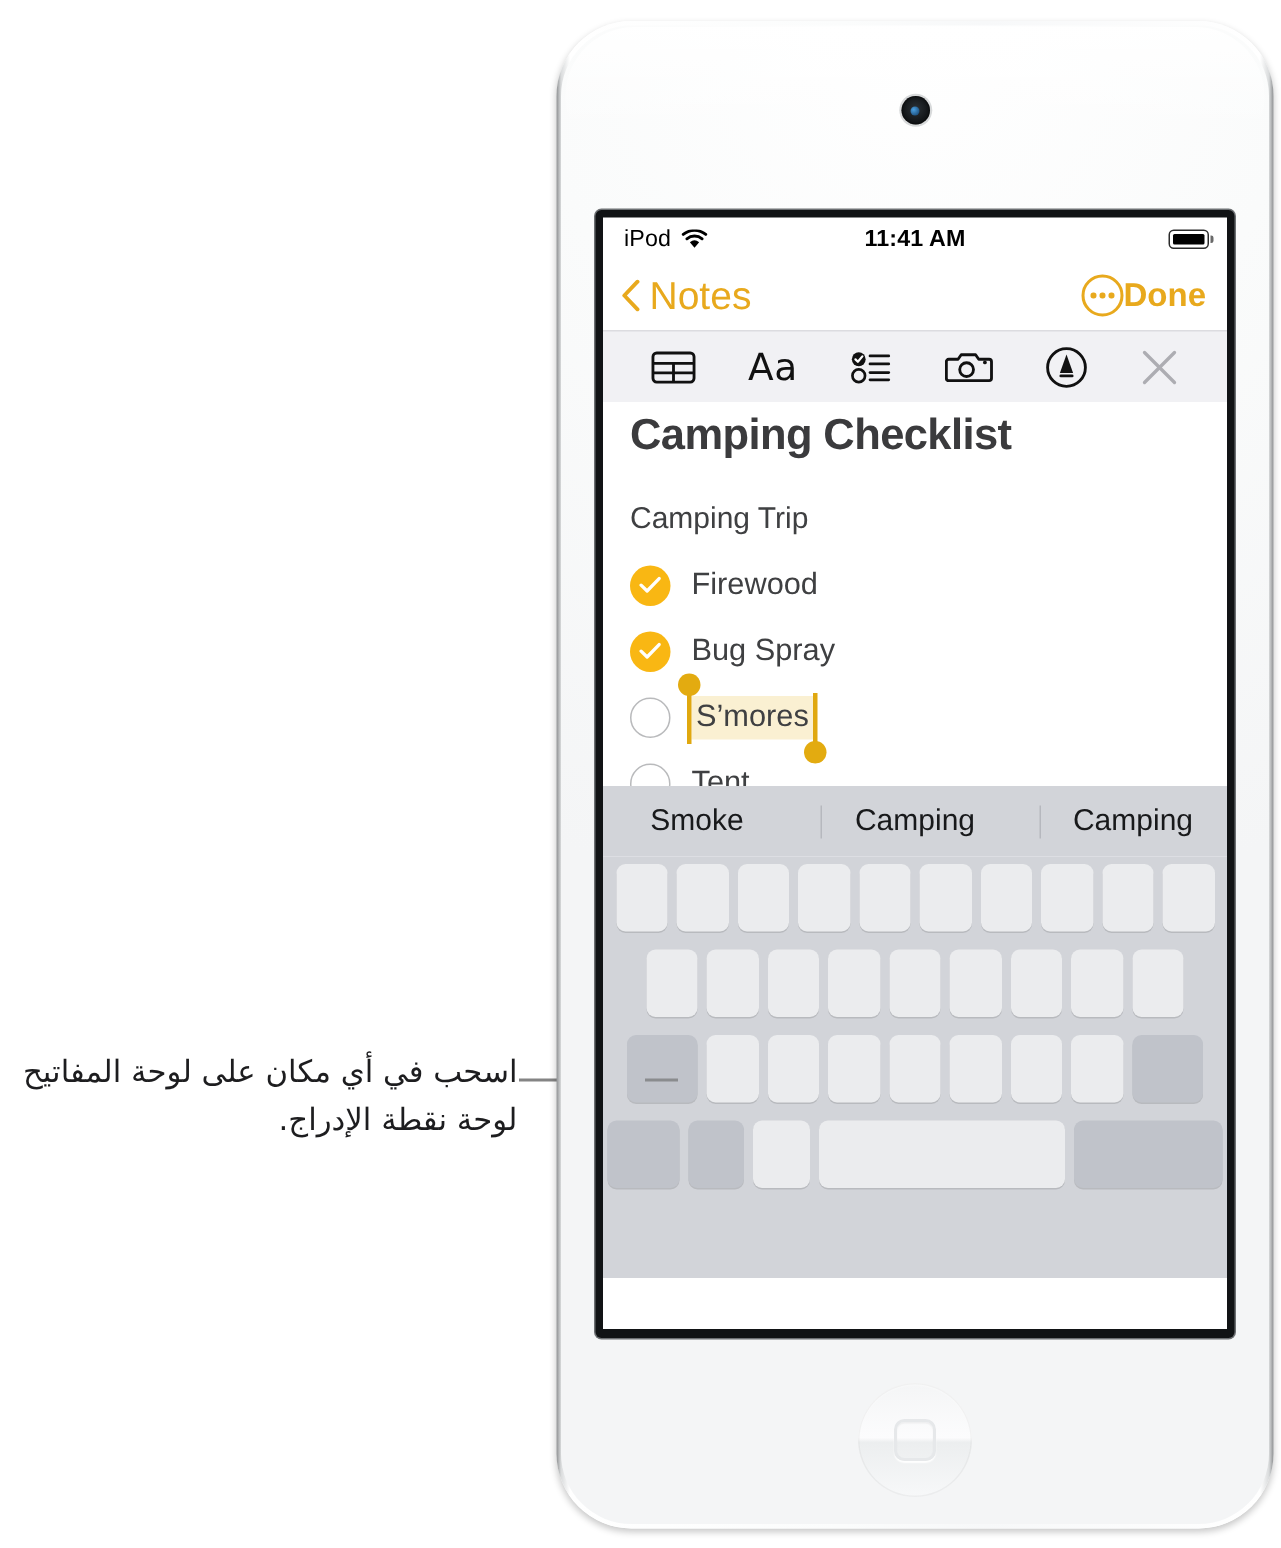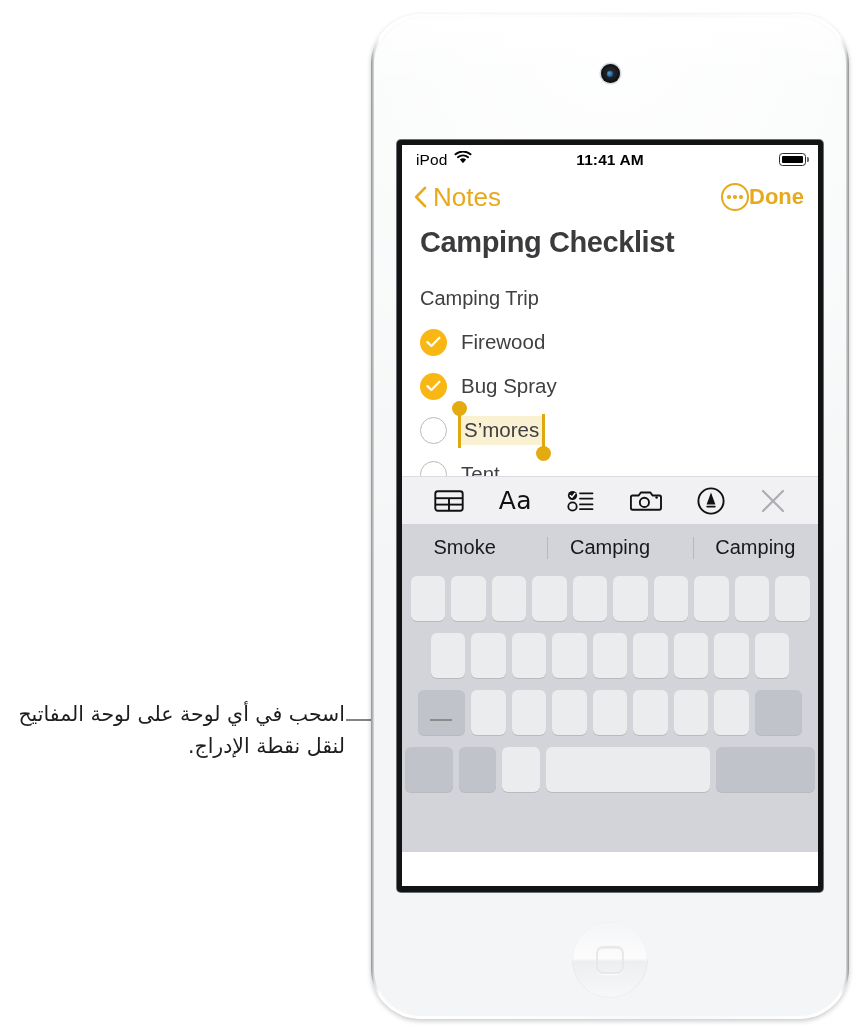--- a/index.html
+++ b/index.html
@@ -139,21 +139,21 @@
   #status-bar {
     position: relative;
     height: 29px;
     display: flex;
     align-items: center;
     padding: 0 12px 0 14px;
     font-size: 15px;
     color: #000;
     letter-spacing: .1px;
   }
-  #status-left { display: flex; gap: 7px; }
+  #status-left { display: flex; align-items: center; gap: 7px; }
   #status-carrier { font-size: 15.5px; }
   #wifi-icon { display:block; }
   #status-time {
     position: absolute;
     left: 0; right: 0;
     text-align: center;
     font-size: 15.5px;
     font-weight: bold;
     pointer-events: none;
   }
@@ -364,21 +364,21 @@
     height: 2px;
     background: #8a8c8e;
     z-index: 40;
   }
 </style>
 </head>
 <body>
 
 <div id="stage">
 
-  <div id="callout">اسحب في أي لوحة على لوحة المفاتيح لنقل نقطة الإدراج.</div>
+  <div id="callout">اسحب في أي مكان على لوحة المفاتيح لوحة نقطة الإدراج.</div>
   <div id="callout-line"></div>
 
   <div id="device">
     <div id="device-inner"></div>
     <div id="device-sheen-top"></div>
 
     <div id="camera">
       <div id="camera-lens"></div>
     </div>
 
@@ -410,59 +410,20 @@
             </svg>
             <span>Notes</span>
           </div>
           <div id="nav-right">
             <div id="more-button">
               <i></i>
               <i></i>
               <i></i>
             </div>
             <div id="done-button">Done</div>
-          </div>
-        </div>
-
-        <div id="note-body">
-          <div id="note-title">Camping Checklist</div>
-          <div id="note-subtitle">Camping Trip</div>
-
-          <div class="check-row">
-            <div class="checkbox done">
-              <svg width="15" height="12" viewBox="0 0 15 12">
-                <path d="M1.4 6.1 L5.4 10 L13.4 1.7" stroke="#fff" stroke-width="2.2" fill="none" stroke-linecap="round" stroke-linejoin="round"></path>
-              </svg>
-            </div>
-            <span class="check-label">Firewood</span>
-          </div>
-
-          <div class="check-row">
-            <div class="checkbox done">
-              <svg width="15" height="12" viewBox="0 0 15 12">
-                <path d="M1.4 6.1 L5.4 10 L13.4 1.7" stroke="#fff" stroke-width="2.2" fill="none" stroke-linecap="round" stroke-linejoin="round"></path>
-              </svg>
-            </div>
-            <span class="check-label">Bug Spray</span>
-          </div>
-
-          <div class="check-row selected">
-            <div class="checkbox todo"></div>
-            <span class="check-label">
-              <span>S’mores</span>
-              <span class="sel-bar start"></span>
-              <span class="sel-knob start"></span>
-              <span class="sel-bar end"></span>
-              <span class="sel-knob end"></span>
-            </span>
-          </div>
-
-          <div class="check-row">
-            <div class="checkbox todo"></div>
-            <span class="check-label">Tent</span>
           </div>
         </div>
 
         <div id="format-toolbar">
           <div class="tb-icon">
             <svg width="30" height="24" viewBox="0 0 30 24">
               <rect x="1.3" y="2.3" width="27.4" height="19.4" rx="2.5" stroke="#111" stroke-width="1.9" fill="none"></rect>
               <line x1="1.3" y1="9.2" x2="28.7" y2="9.2" stroke="#111" stroke-width="1.9"></line>
               <line x1="1.3" y1="15.6" x2="28.7" y2="15.6" stroke="#111" stroke-width="1.9"></line>
               <line x1="15" y1="9.2" x2="15" y2="21.7" stroke="#111" stroke-width="1.9"></line>
@@ -495,20 +456,59 @@
             </svg>
           </div>
           <div class="tb-icon">
             <svg width="26" height="26" viewBox="0 0 26 26">
               <line x1="3" y1="3" x2="23" y2="23" stroke="#adadb2" stroke-width="2.2" stroke-linecap="round"></line>
               <line x1="23" y1="3" x2="3" y2="23" stroke="#adadb2" stroke-width="2.2" stroke-linecap="round"></line>
             </svg>
           </div>
         </div>
 
+        <div id="note-body">
+          <div id="note-title">Camping Checklist</div>
+          <div id="note-subtitle">Camping Trip</div>
+
+          <div class="check-row">
+            <div class="checkbox done">
+              <svg width="15" height="12" viewBox="0 0 15 12">
+                <path d="M1.4 6.1 L5.4 10 L13.4 1.7" stroke="#fff" stroke-width="2.2" fill="none" stroke-linecap="round" stroke-linejoin="round"></path>
+              </svg>
+            </div>
+            <span class="check-label">Firewood</span>
+          </div>
+
+          <div class="check-row">
+            <div class="checkbox done">
+              <svg width="15" height="12" viewBox="0 0 15 12">
+                <path d="M1.4 6.1 L5.4 10 L13.4 1.7" stroke="#fff" stroke-width="2.2" fill="none" stroke-linecap="round" stroke-linejoin="round"></path>
+              </svg>
+            </div>
+            <span class="check-label">Bug Spray</span>
+          </div>
+
+          <div class="check-row selected">
+            <div class="checkbox todo"></div>
+            <span class="check-label">
+              <span>S’mores</span>
+              <span class="sel-bar start"></span>
+              <span class="sel-knob start"></span>
+              <span class="sel-bar end"></span>
+              <span class="sel-knob end"></span>
+            </span>
+          </div>
+
+          <div class="check-row">
+            <div class="checkbox todo"></div>
+            <span class="check-label">Tent</span>
+          </div>
+        </div>
+
         <div id="predictive-bar">
           <div class="pred-item">Smoke</div>
           <div class="pred-item">Camping</div>
           <div class="pred-item">Camping</div>
         </div>
 
         <div id="keyboard">
           <div class="kb-row" id="kb-row1">
             <div class="key u1"></div>
             <div class="key u1"></div>

